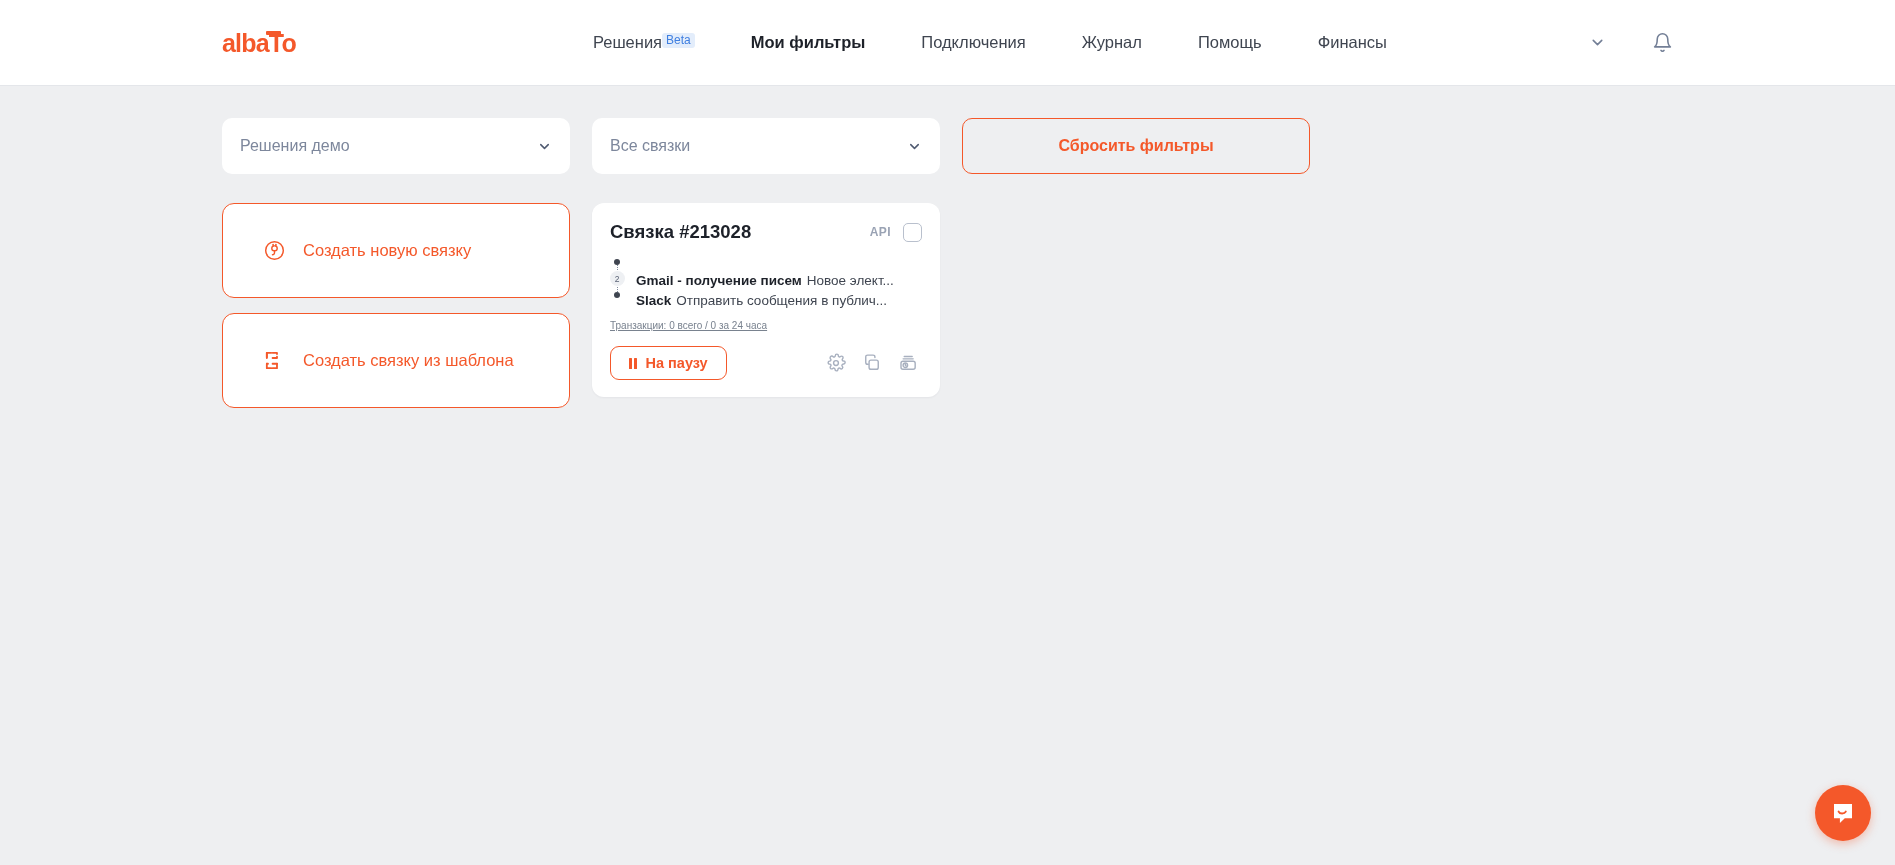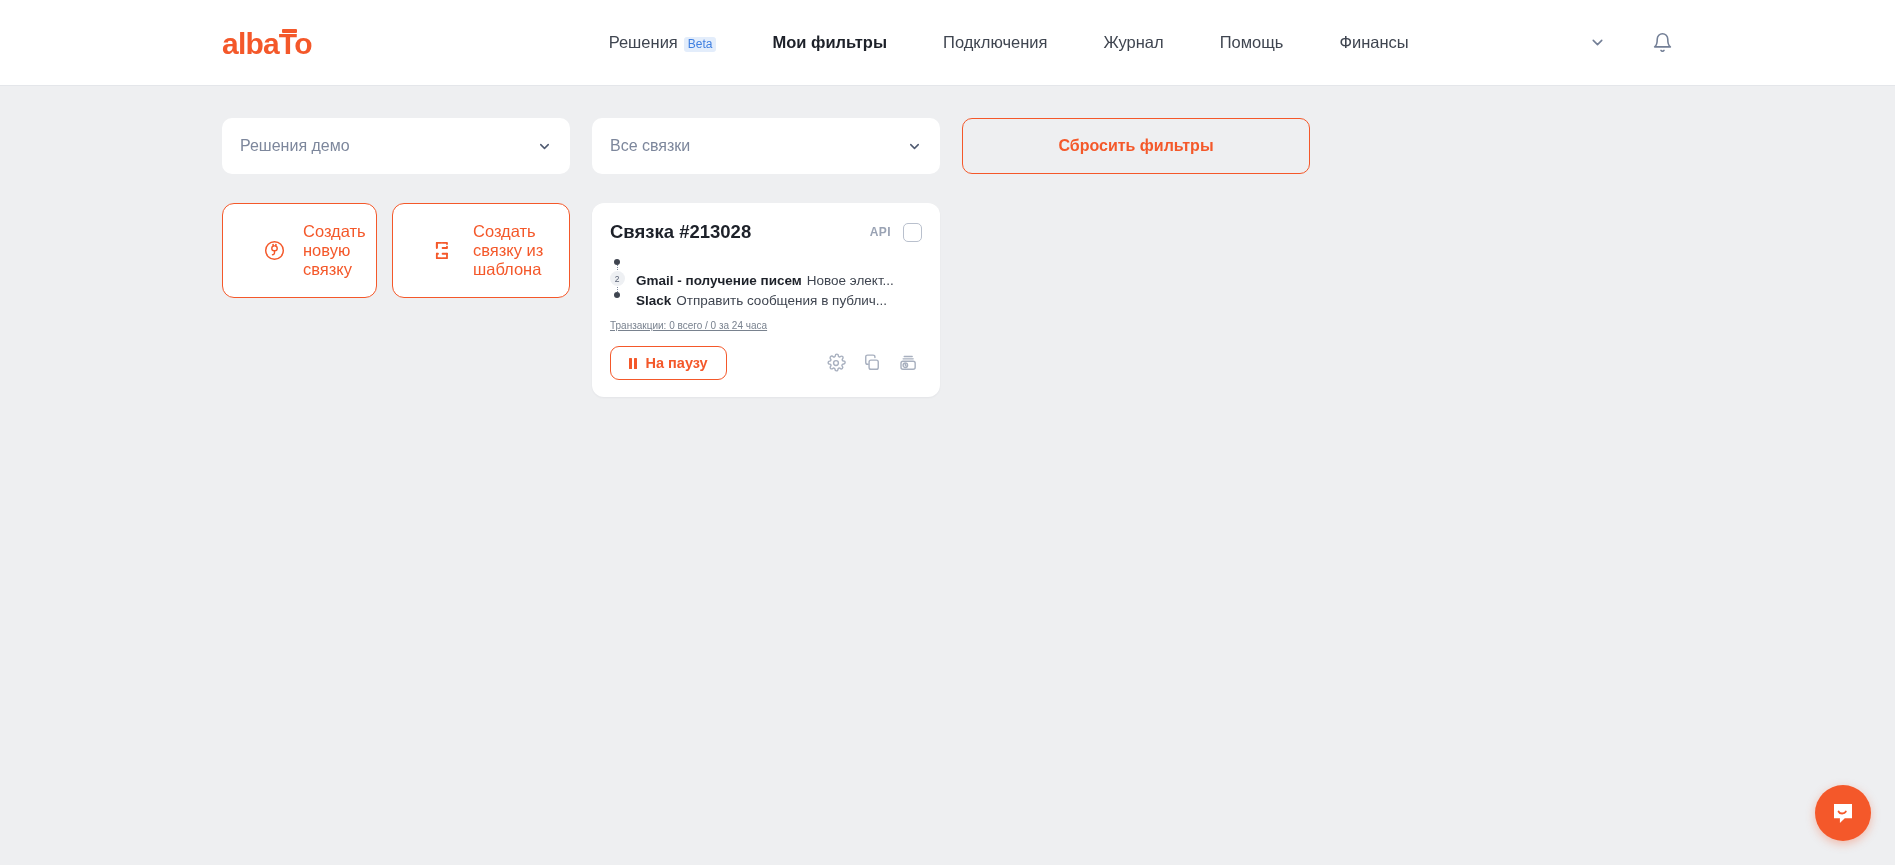--- a/index.html
+++ b/index.html
@@ -23,21 +23,21 @@
     height: 86px;
     background: #ffffff;
     display: flex;
     align-items: center;
     border-bottom: 1px solid #e4e6ea;
     position: relative;
   }
 
   .logo {
     margin-left: 222px;
-    font-size: 30px;
+    font-size: 25px;
     font-weight: 700;
     color: #f4582a;
     letter-spacing: -0.8px;
     line-height: 1;
     position: relative;
     display: inline-block;
     padding-top: 2px;
   }
   .logo .t-bar {
     position: absolute;
@@ -54,22 +54,21 @@
     align-items: center;
     margin-left: 297px;
     gap: 0;
   }
   .nav-item {
     font-size: 16.5px;
     color: #3f4550;
     white-space: nowrap;
     cursor: pointer;
     display: flex;
-    align-items: flex-end;
-    gap: 6px;
+    align-items: flex-start;
   }
   .nav-item + .nav-item { margin-left: 56px; }
   .nav-item.active { font-weight: 700; color: #1d2129; }
 
   .beta-badge {
     font-size: 12px;
     color: #3f7fe0;
     background: #e3edfb;
     border-radius: 3px;
     padding: 1px 4px 2px;
@@ -169,21 +168,21 @@
   .grid {
     display: flex;
     align-items: flex-start;
     gap: 22px;
     padding-top: 29px;
   }
 
   .col-actions {
     width: 348px;
     display: flex;
-    flex-direction: row;
+    flex-direction: column;
     gap: 15px;
   }
 
   .action-card {
     height: 95px;
     border: 1.5px solid #f4582a;
     border-radius: 12px;
     background: #ffffff;
     display: flex;
     align-items: center;

